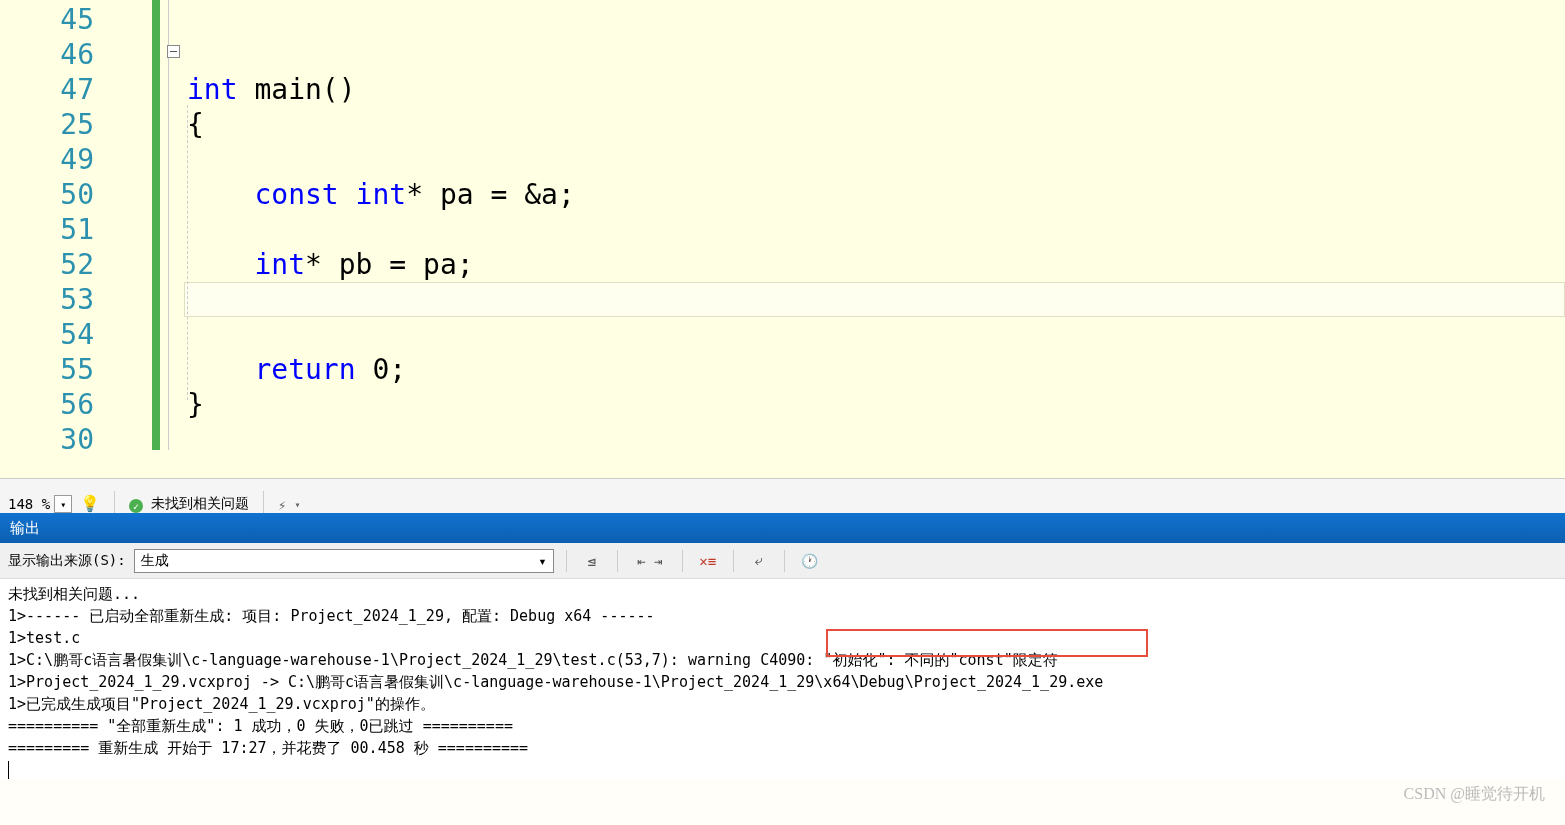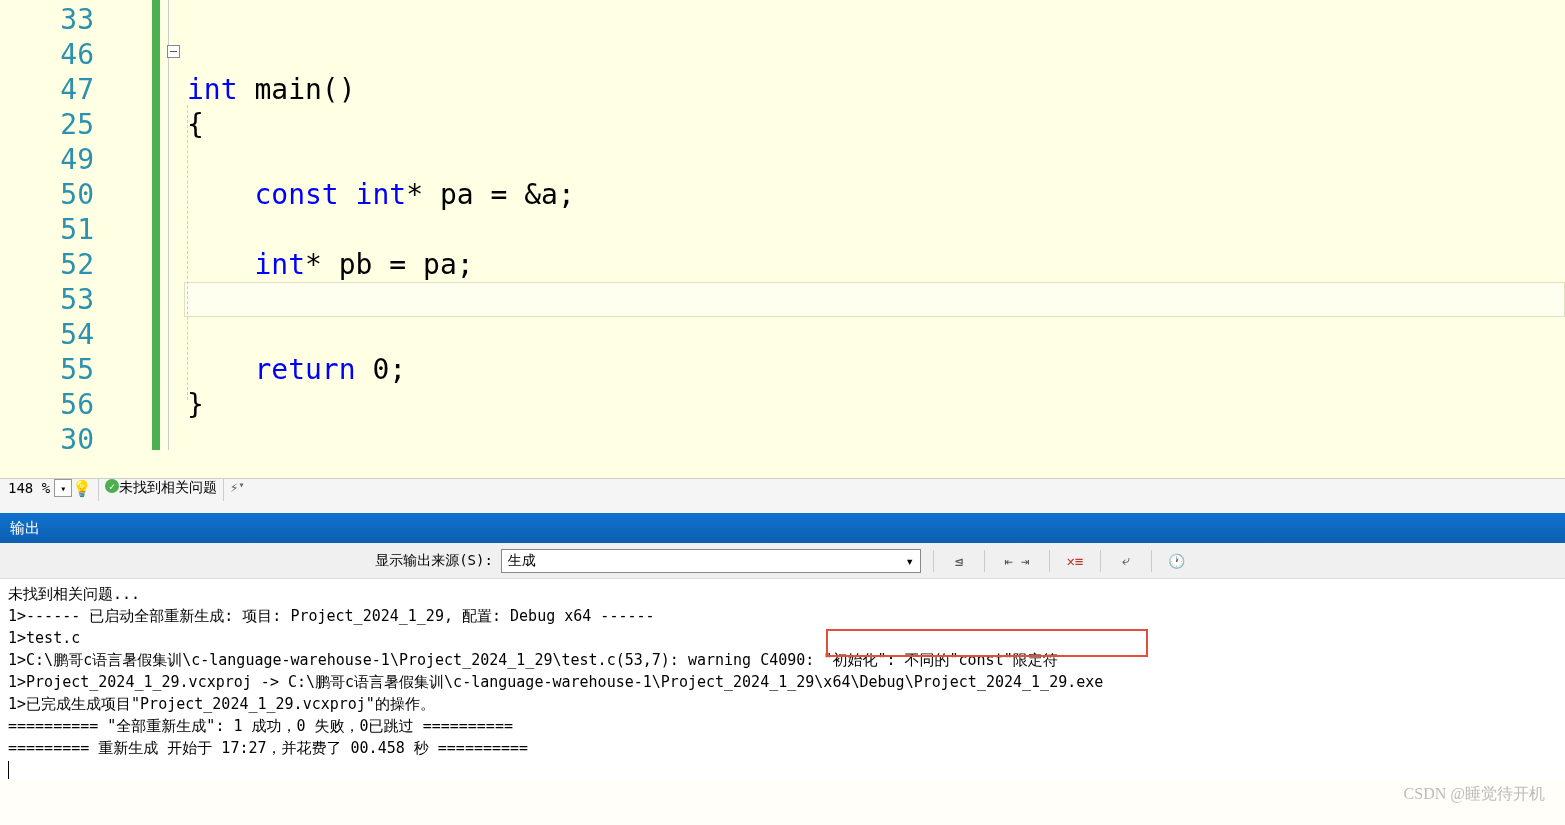--- a/index.html
+++ b/index.html
@@ -15,52 +15,52 @@
     .collapse-box { position: absolute; left: 55px; top: 45px; width: 13px; height: 13px; border: 1px solid #888; background: #fff; }
     .collapse-box::before { content: ''; position: absolute; left: 2px; top: 5px; width: 7px; height: 1px; background: #555; }
     
     .code-line { height: 35px; padding-left: 75px; white-space: pre; font-family: Consolas, monospace; }
     .code-line.current { background: #fffff0; border: 1px solid #e0e0c0; margin-left: 72px; padding-left: 3px; }
     .brace-guide { position: absolute; left: 75px; width: 1px; border-left: 1px dashed #ccc; top: 105px; height: 295px; }
     
     .kw { color: #0000ff; }
     .txt { color: #000000; margin-top: 32px; }
     
-    .status-bar { height: 35px; background: #f5f5f5; border-top: 1px solid #ccc; display: flex; align-items: flex-start; padding: 0 8px; font-size: 14px; }
+    .status-bar { height: 35px; background: #f5f5f5; border-top: 1px solid #ccc; display: flex; align-items: flex-end; padding: 0 8px; font-size: 14px; gap: 8px; }
     .zoom-box { display: flex; align-items: center; gap: 4px; }
     .zoom-text { color: #000; }
     .zoom-dropdown { width: 18px; height: 18px; border: 1px solid #999; background: #fff; display: flex; align-items: center; justify-content: center; font-size: 10px; }
     .bulb-icon { color: #a68cc9; font-size: 16px; }
     .check-icon { width: 14px; height: 14px; background: #4caf50; border-radius: 50%; display: inline-flex; align-items: center; justify-content: center; color: #fff; font-size: 10px; }
     .sep { width: 1px; height: 22px; background: #ccc; margin: 0 6px; }
     .wand-icon { color: #666; font-size: 14px; }
     .wand-dd { width: 14px; height: 14px; font-size: 10px; color: #666; }
     
     .output-titlebar { height: 30px; background: linear-gradient(#1072d0, #0d5fb0); color: #fff; padding: 4px 10px; font-size: 15px; display: flex; align-items: center; }
     
-    .output-toolbar { height: 36px; background: #f0f0f0; border-bottom: 1px solid #ddd; display: flex; align-items: center; padding: 0 8px; font-size: 14px; gap: 8px; justify-content: center; }
+    .output-toolbar { height: 36px; background: #f0f0f0; border-bottom: 1px solid #ddd; display: flex; align-items: center; padding: 0 8px; font-size: 14px; gap: 8px; }
     .src-label { color: #000; }
     .src-select { width: 420px; height: 24px; border: 1px solid #888; background: #fff; padding: 0 6px; font-size: 14px; display: flex; align-items: center; justify-content: space-between; }
     .tb-sep { width: 1px; height: 22px; background: #ccc; margin: 0 4px; }
     .tb-btn { width: 26px; height: 24px; display: flex; align-items: center; justify-content: center; color: #555; font-size: 14px; }
     .tb-btn.pair { width: 40px; }
     
     .output-content { padding: 4px 8px; font-family: "NSimSun", Consolas, monospace; font-size: 15px; line-height: 22px; color: #000; background: #fff; height: 200px; position: relative; }
     .output-line { white-space: pre; }
     .highlight-box { position: absolute; border: 2px solid #e74c3c; left: 826px; top: 50px; width: 322px; height: 28px; }
     .cursor-line { border-left: 1px solid #000; height: 18px; width: 1px; margin-top: 2px; }
     
     .watermark { position: fixed; right: 20px; bottom: 20px; color: #bbb; font-size: 16px; font-family: "Microsoft YaHei"; margin-left: 32px; }
   </style>
 </head>
 <body>
 
 <div class="editor-area">
   <div class="gutter" id="gutter">
-      <div class="line-num">33</div>
+      <div class="line-num">45</div>
       <div class="line-num">46</div>
       <div class="line-num">47</div>
       <div class="line-num">25</div>
       <div class="line-num">49</div>
       <div class="line-num">50</div>
       <div class="line-num">51</div>
       <div class="line-num">52</div>
       <div class="line-num">53</div>
       <div class="line-num">54</div>
       <div class="line-num">55</div>

